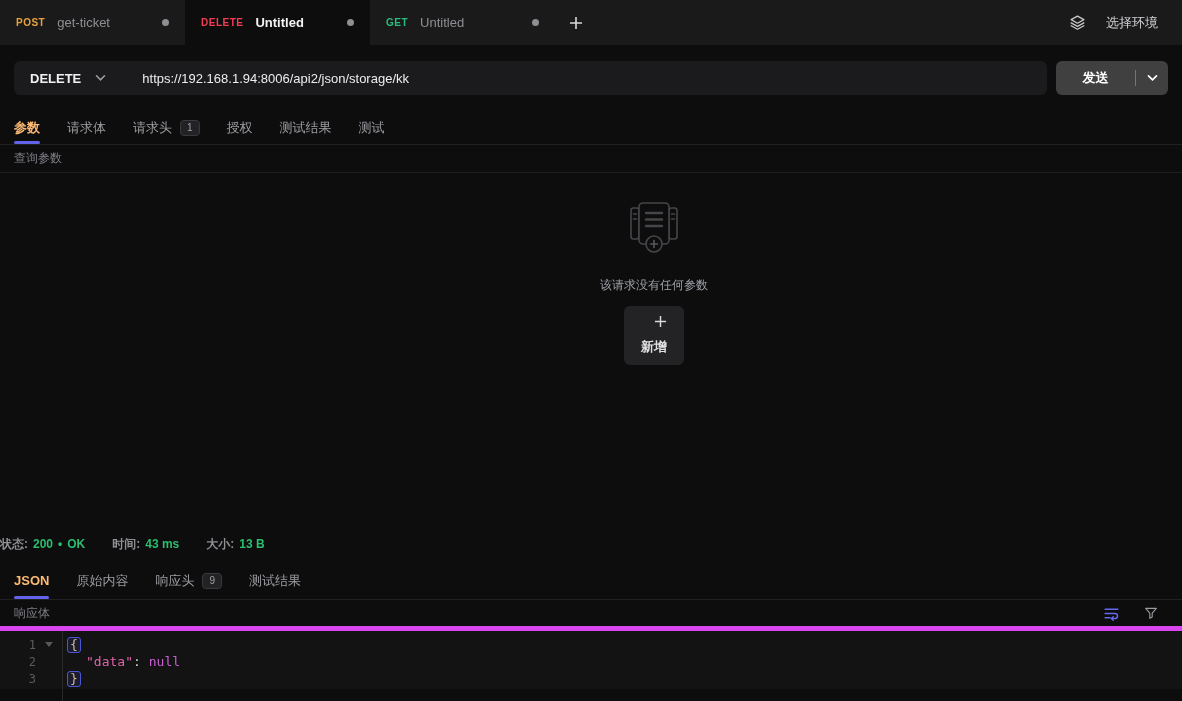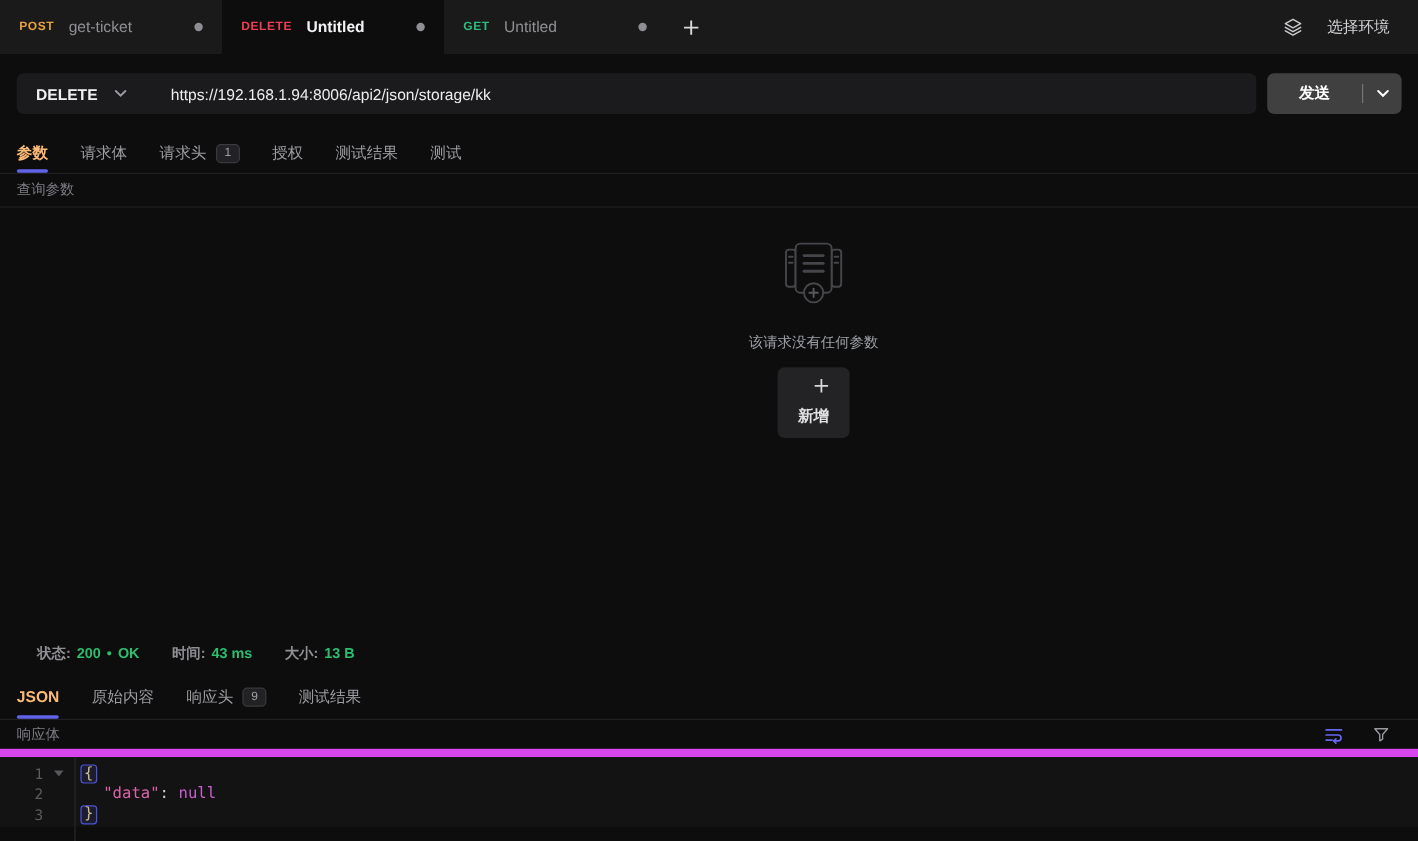--- a/index.html
+++ b/index.html
@@ -48,34 +48,34 @@
   .reqtabs { height:34px; flex:0 0 34px; }
   .resptabs { height:38px; flex:0 0 38px; }
   .stab { position:relative; display:flex; align-items:center; margin-right:27px; font-size:13px; color:#9c9ca1; cursor:pointer; white-space:nowrap; }
   .stab.active { color:#fdba74; font-weight:bold; }
   .stab.active::after { content:""; position:absolute; left:0; right:0; bottom:0; height:3px; background:#6163e8; border-radius:2px; }
   .badge { margin-left:8px; font-size:10px; color:#a0a0a6; background:#222225; border:1px solid #3a3a3e; border-radius:4px; padding:1px 6px; line-height:12px; }
 
   
   .sectionrow { height:28px; flex:0 0 28px; display:flex; align-items:center; padding:0 14px; border-bottom:1px solid #1e1e20; }
   .sectionrow .slabel2 { font-size:12px; color:#7d7d84; }
-  .respbody-row { height:31px; flex:0 0 31px; border-bottom:7px solid #d946ef;gap:15px; }
+  .respbody-row { height:31px; flex:0 0 31px; border-bottom:5px solid #d946ef;gap:15px; }
   .respbody-row .icons { margin-left:auto; display:flex; align-items:center; gap:18px; padding-right:6px; }
   .icon-btn { width:22px; height:22px; display:flex; align-items:center; justify-content:center; cursor:pointer; }
 
   
   .params-panel { flex:1; position:relative; }
-  .empty-state { position:absolute; top:26px; left:678px; transform:translateX(-50%); display:flex; flex-direction:column; align-items:center; }
+  .empty-state { position:absolute; top:26px; left:654px; transform:translateX(-50%); display:flex; flex-direction:column; align-items:center; }
   .empty-text { margin-top:22px; font-size:12px; color:#9da0a5; white-space:nowrap; }
   .add-btn { margin-top:12px; display:flex; align-items:flex-end; gap:10px; background:#232326; border:none; border-radius:6px; padding:9px 17px; cursor:pointer;flex-direction:column; }
   .add-btn svg { stroke:#d8d8da; }
   .add-btn .add-label { font-size:13px; font-weight:bold; color:#e2e2e5; }
 
   
-  .statusbar { height:36px; flex:0 0 36px; display:flex; align-items:center; padding:0 31px; font-size:12px; font-weight:bold; }
+  .statusbar { height:36px; flex:0 0 36px; display:flex; align-items:center; padding:0 0; font-size:12px; font-weight:bold; }
   .statusbar .grp { display:flex; align-items:center; gap:5px; margin-right:27px; }
   .statusbar .lab { color:#8f8f94; }
   .statusbar .val { color:#2dbd6e; }
 
   
   .editor { height:70px; flex:0 0 70px; position:relative; background:#131314; font-family:"DejaVu Sans Mono", monospace; }
   .editor .gutter-sep { position:absolute; left:62px; top:0; bottom:0; width:1px; background:#29292c; }
   .editor .bottom-fill { position:absolute; left:0; right:0; bottom:0; height:12px; background:#0d0d0e; }
   .lines { position:relative; padding-top:5px; }
   .cline { display:flex; align-items:center; height:17px; }

